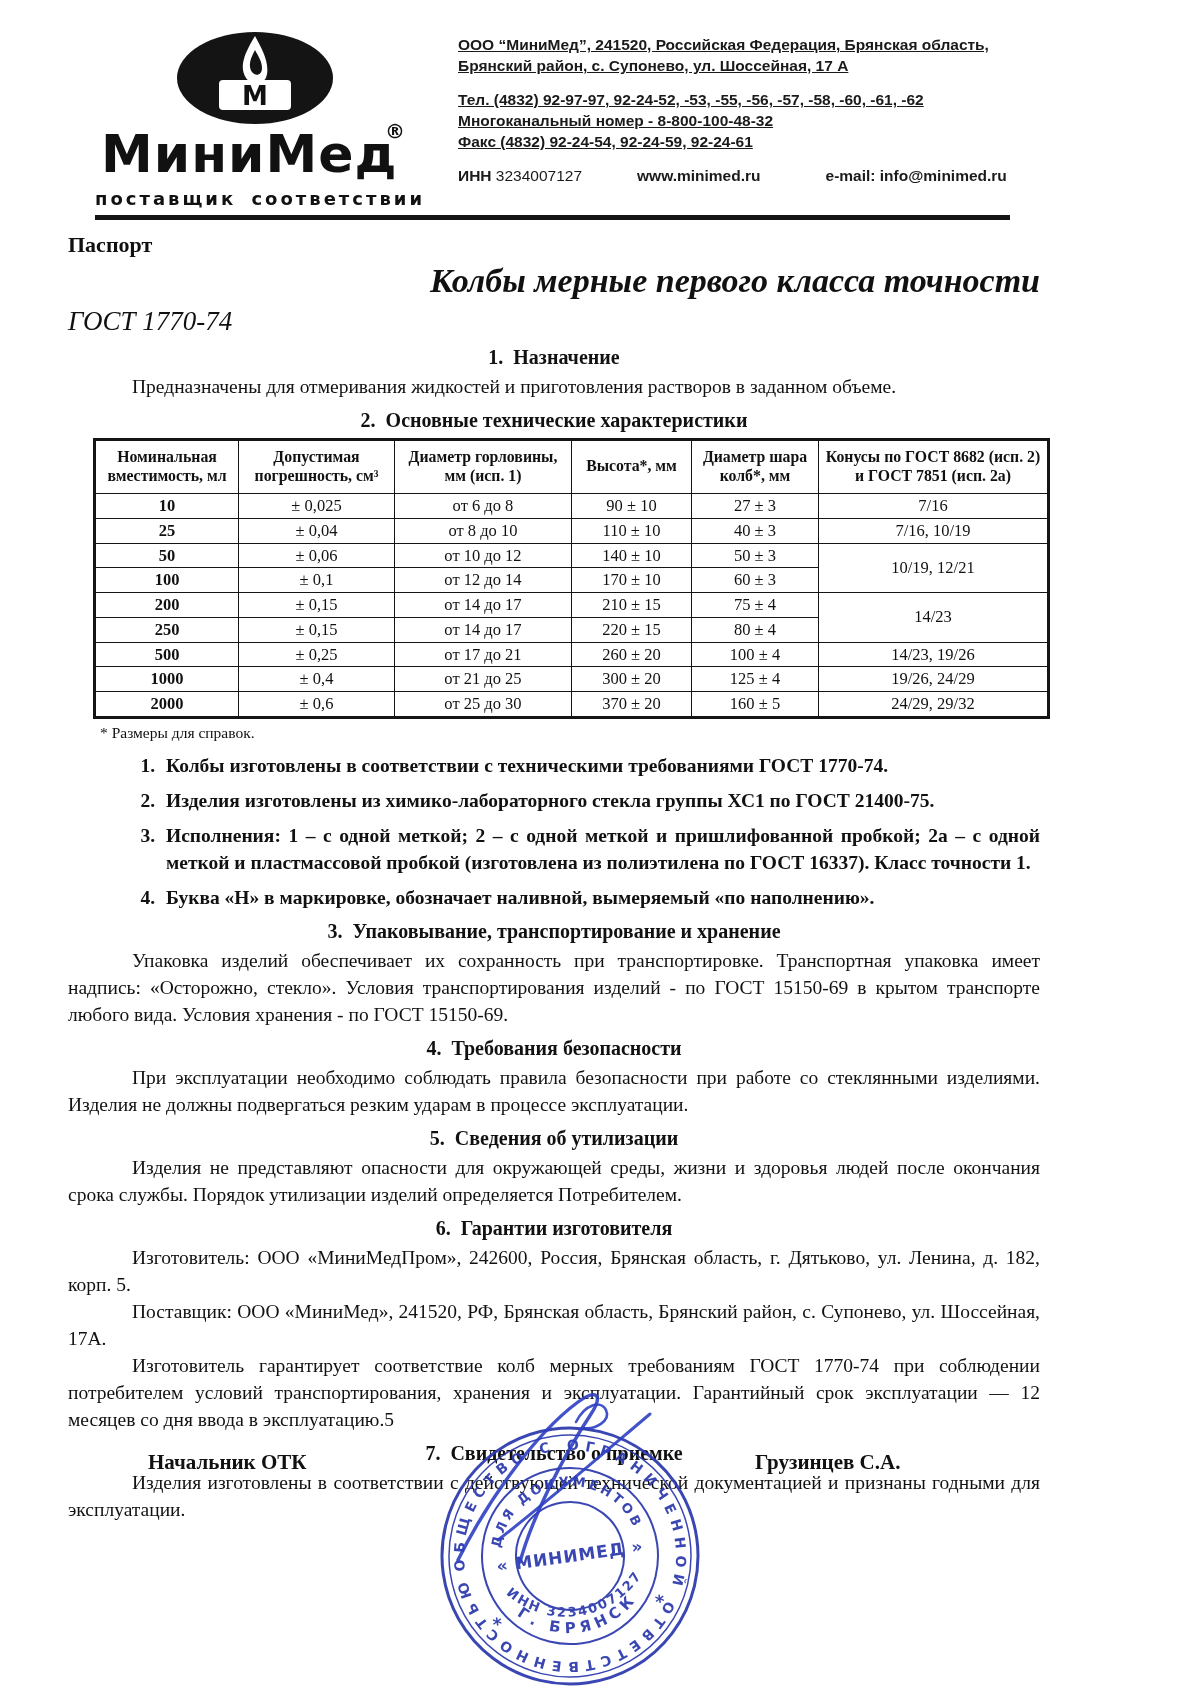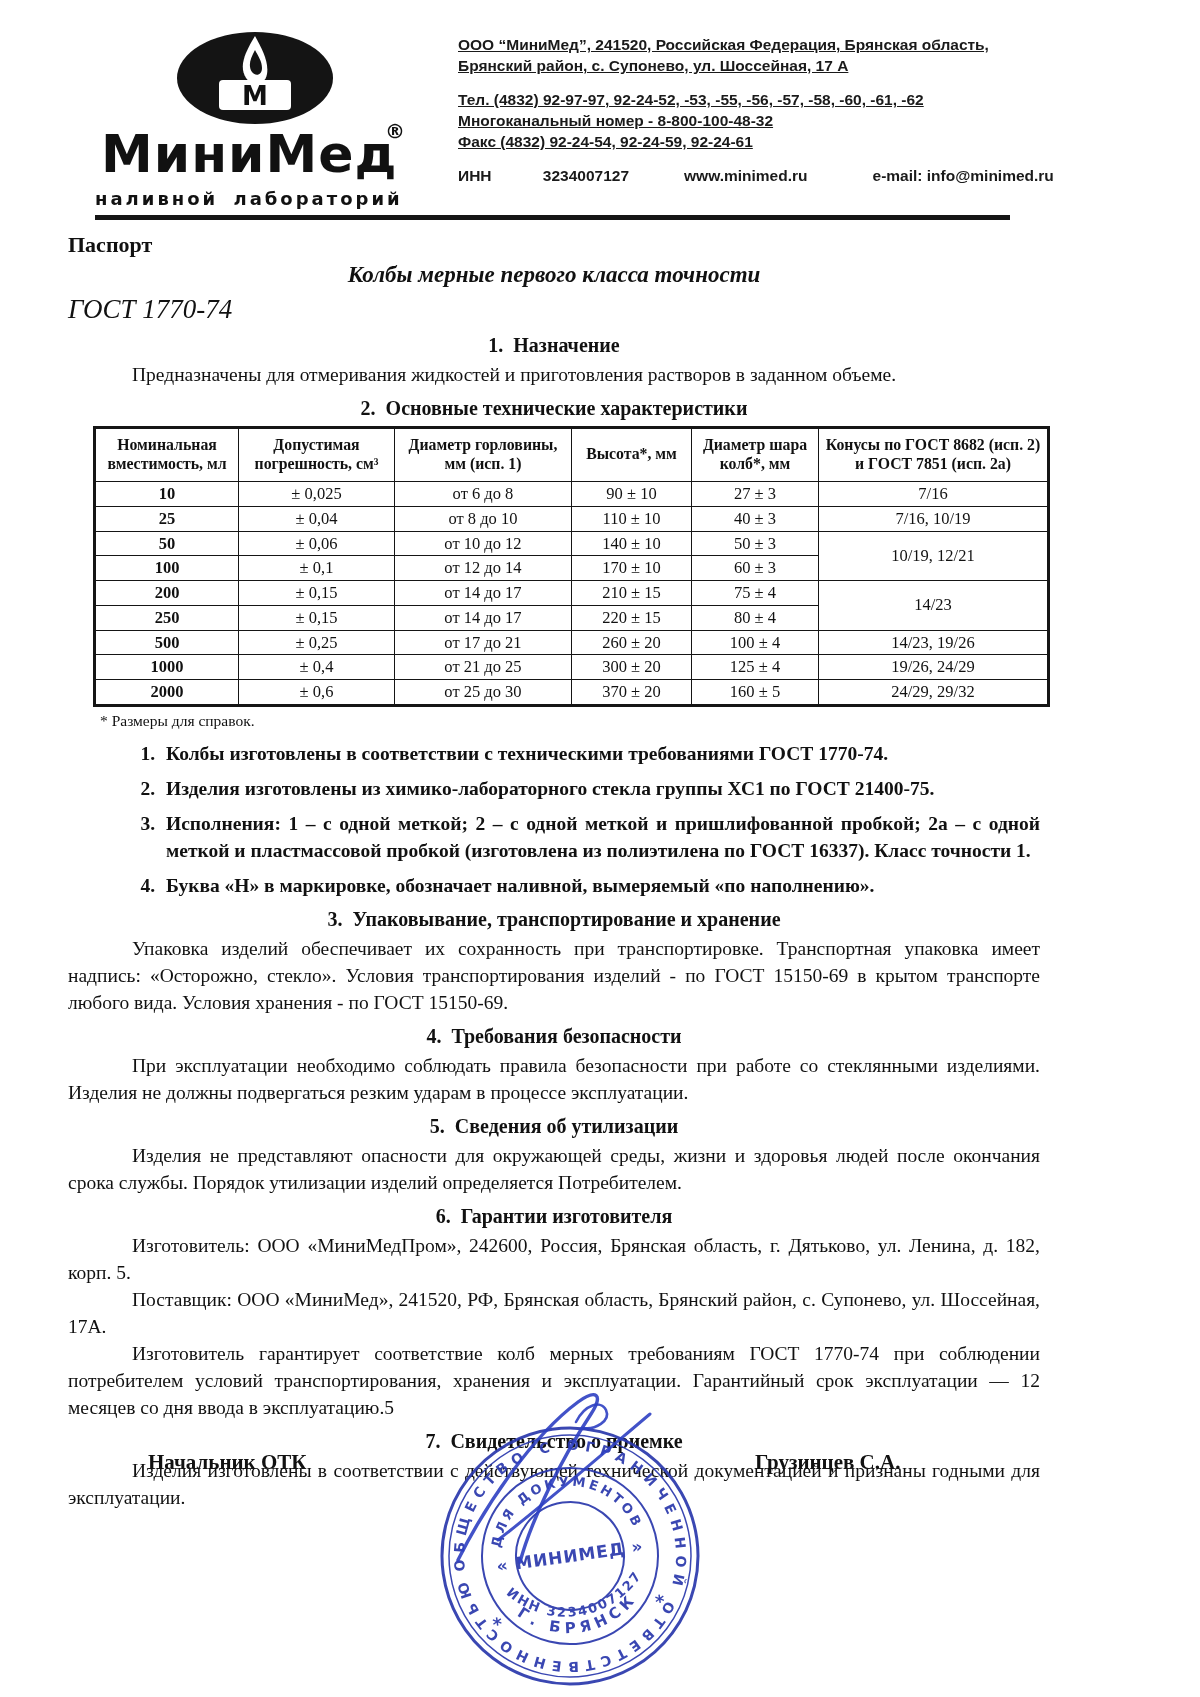--- a/index.html
+++ b/index.html
@@ -17,28 +17,28 @@
     font-size:18px; letter-spacing:3px; word-spacing:6px; color:#111;
     margin-top:2px; white-space:nowrap;
   }
   .contacts{
     margin-left:48px; padding-top:8px; width:600px;
     font-family:"Liberation Sans", sans-serif; font-weight:bold;
     font-size:15.5px; line-height:21px; color:#1a1a1a;
   }
   .contacts p{margin:0 0 13px 0;text-decoration:underline;}
   .inn-row{display:flex; align-items:baseline; margin-top:3px;}
-  .inn-row .inn-num{font-weight:bold;margin-left:47px;}
+  .inn-row .inn-num{font-weight:normal;}
   .inn-row .gap1{margin-left:55px;}
   .inn-row .gap2{margin-left:65px;}
   .rule{height:5px; background:#151515; margin:6px 190px 0 95px;}
   
   .main{padding:0 160px 0 68px;}
   h1.doctype{font-size:22px; text-align:left; margin:12px 0 0 0; font-weight:bold;}
-  h2.prod{font-size:23px; text-align:center; margin:4px 0 0 0; font-weight:bold; font-style:italic;}
+  h2.prod{font-size:34px; text-align:right; margin:4px 0 0 0; font-weight:bold; font-style:italic;}
   h2.gost{font-size:27px; margin:6px 0 0 0; font-weight:normal; font-style:italic;}
   h3.sec{font-size:20px; text-align:center; margin:9px 0 4px 0; font-weight:bold; white-space:pre-wrap;}
   p.body{font-size:19.5px; line-height:27px; text-align:justify; text-indent:64px; margin:0;}
   
   table.spec{
     border-collapse:collapse; margin:6px 0 0 93px; width:954px;
     font-size:16.5px; line-height:1.2; table-layout:fixed;border-radius:7px;
   }
   table.spec th, table.spec td{
     border:1.5px solid #151515; text-align:center; vertical-align:middle;
@@ -72,21 +72,21 @@
     <div class="logo-block">
       <svg width="315" height="160" viewBox="0 0 315 160">
         <ellipse cx="160" cy="52" rx="78" ry="46" fill="#141414"></ellipse>
         <path d="M160,10 C149,28 144,41 151,52 C157,61 170,60 172,48 C174,36 167,23 160,10 Z" fill="#ffffff"></path>
         <path d="M160,24 C155,33 153,40 157,46 C161,51 167,49 167,42 C167,35 163,30 160,24 Z" fill="#141414"></path>
         <rect x="124" y="54" width="72" height="30" rx="4" fill="#ffffff"></rect>
         <text x="160" y="79" text-anchor="middle" class="logoTxt" font-size="26">М</text>
         <text x="6" y="146" class="logoTxt" font-size="52" letter-spacing="1">МиниМед</text>
         <text x="290" y="112" class="logoTxt" font-size="20">®</text>
       </svg>
-      <div class="tagline">наливной лабораторий</div>
+      <div class="tagline">поставщик соответствии</div>
     </div>
     <div class="contacts">
       <p><span>ООО “МиниМед”, 241520, Российская Федерация, Брянская область,</span><br><span>Брянский район, с. Супонево, ул. Шоссейная, 17 А</span></p>
       <p><span>Тел. (4832) 92-97-97, 92-24-52, -53, -55, -56, -57, -58, -60, -61, -62</span><br><span>Многоканальный номер - 8-800-100-48-32</span><br><span>Факс (4832) 92-24-54, 92-24-59, 92-24-61</span></p>
       <div class="inn-row">
         <span><b>ИНН</b> <span class="inn-num">3234007127</span></span>
         <span class="gap1">www.minimed.ru</span>
         <span class="gap2">e-mail: info@minimed.ru</span>
       </div>
     </div>

